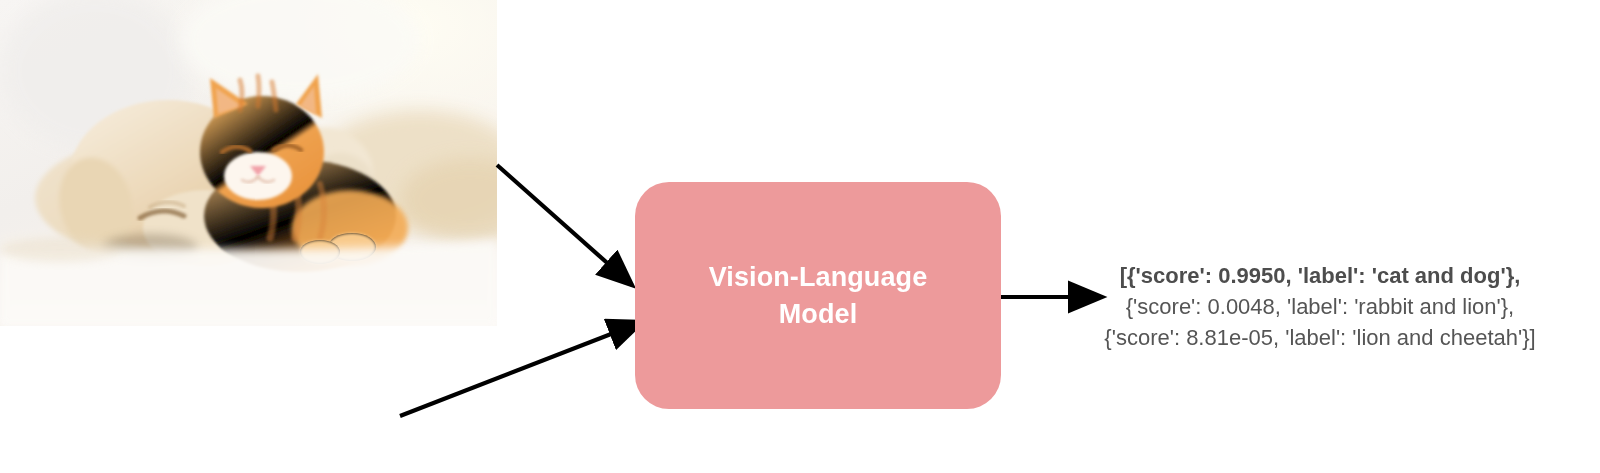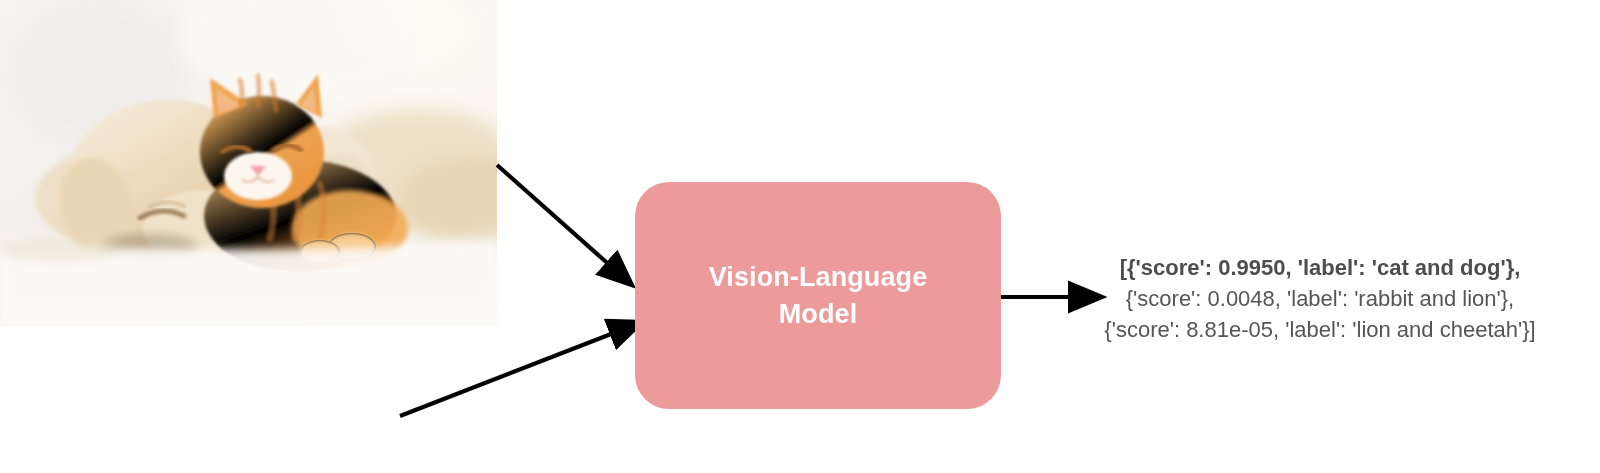--- a/index.html
+++ b/index.html
@@ -72,21 +72,21 @@
     color: #555555;
     font-size: 23px;
     line-height: 33px;
     white-space: pre-line;
   }
 
   
   #output-block {
     position: absolute;
     left: 1040px;
-    top: 252px;
+    top: 260px;
     width: 560px;
     text-align: center;
     color: #555555;
     font-size: 22px;
     line-height: 31px;
   }
   .out-line { display: block; white-space: nowrap; }
   .out-line.top { font-weight: bold; color: #4d4d4d; }
 </style>
 </head>

